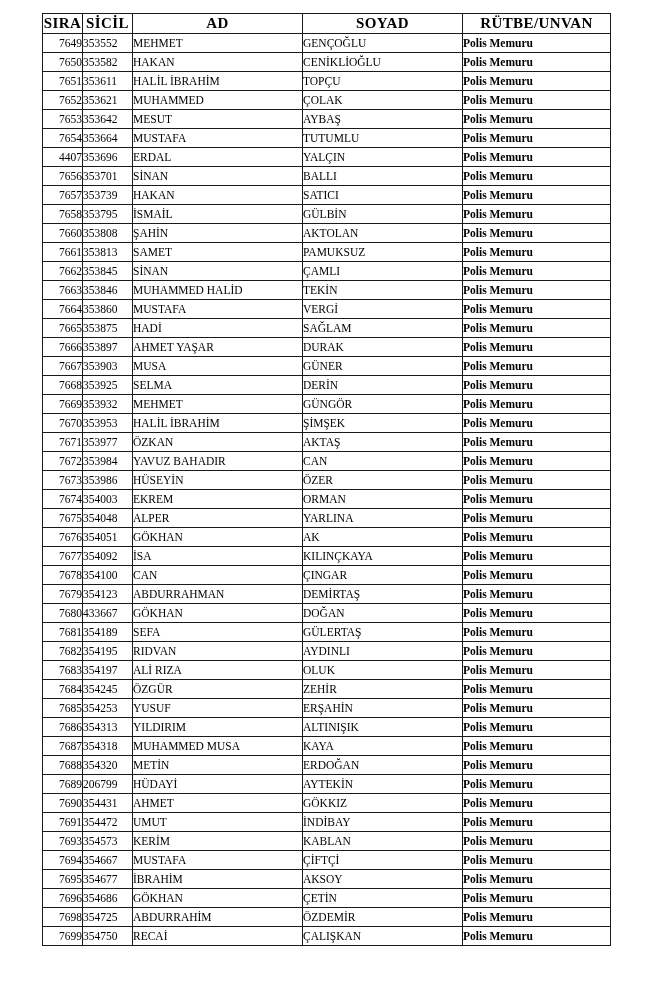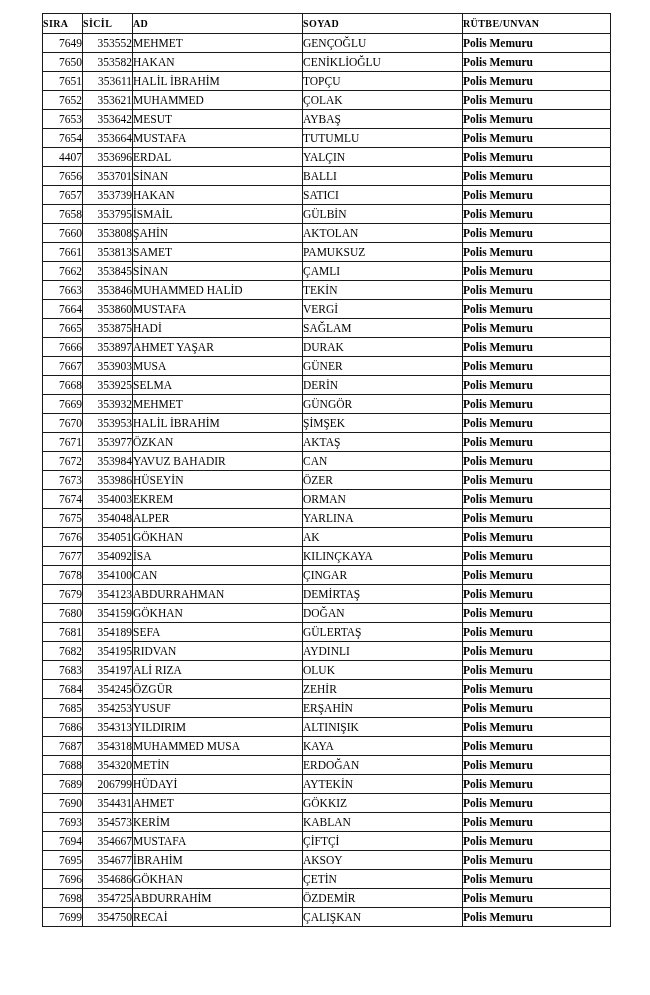--- a/index.html
+++ b/index.html
@@ -40,33 +40,32 @@
     padding: 0;
     height: 18px;
     line-height: 18px;
     font-size: 11.5px;
     vertical-align: middle;
     white-space: nowrap;
     overflow: hidden;
   }
   table.roster thead th {
     font-weight: bold;
-    text-align: left;
+    text-align: center;
     letter-spacing: 0.4px;
-    font-size: 10px;
+    font-size: 15px;
     height: 19px;
     line-height: 19px;
   }
   td.sira {
     text-align: right;
     padding-right: 4px;
     font-size: 11.5px;
   }
   td.sicil {
-    text-align: right;
     padding-right: 2px;
     font-size: 11.5px;
   }
   td.ad,
   td.soyad {
     text-align: left;
     padding-left: 3px;
   }
   td.rutbe {
     text-align: left;
@@ -306,21 +305,21 @@
         </tr>
         <tr>
           <td class="sira">7679</td>
           <td class="sicil">354123</td>
           <td class="ad">ABDURRAHMAN</td>
           <td class="soyad">DEMİRTAŞ</td>
           <td class="rutbe">Polis Memuru</td>
         </tr>
         <tr>
           <td class="sira">7680</td>
-          <td class="sicil">354159</td>
+          <td class="sicil">433667</td>
           <td class="ad">GÖKHAN</td>
           <td class="soyad">DOĞAN</td>
           <td class="rutbe">Polis Memuru</td>
         </tr>
         <tr>
           <td class="sira">7681</td>
           <td class="sicil">354189</td>
           <td class="ad">SEFA</td>
           <td class="soyad">GÜLERTAŞ</td>
           <td class="rutbe">Polis Memuru</td>
@@ -379,20 +378,27 @@
           <td class="sicil">206799</td>
           <td class="ad">HÜDAYİ</td>
           <td class="soyad">AYTEKİN</td>
           <td class="rutbe">Polis Memuru</td>
         </tr>
         <tr>
           <td class="sira">7690</td>
           <td class="sicil">354431</td>
           <td class="ad">AHMET</td>
           <td class="soyad">GÖKKIZ</td>
+          <td class="rutbe">Polis Memuru</td>
+        </tr>
+        <tr>
+          <td class="sira">7691</td>
+          <td class="sicil">354472</td>
+          <td class="ad">UMUT</td>
+          <td class="soyad">İNDİBAY</td>
           <td class="rutbe">Polis Memuru</td>
         </tr>
         <tr>
           <td class="sira">7693</td>
           <td class="sicil">354573</td>
           <td class="ad">KERİM</td>
           <td class="soyad">KABLAN</td>
           <td class="rutbe">Polis Memuru</td>
         </tr>
         <tr>

